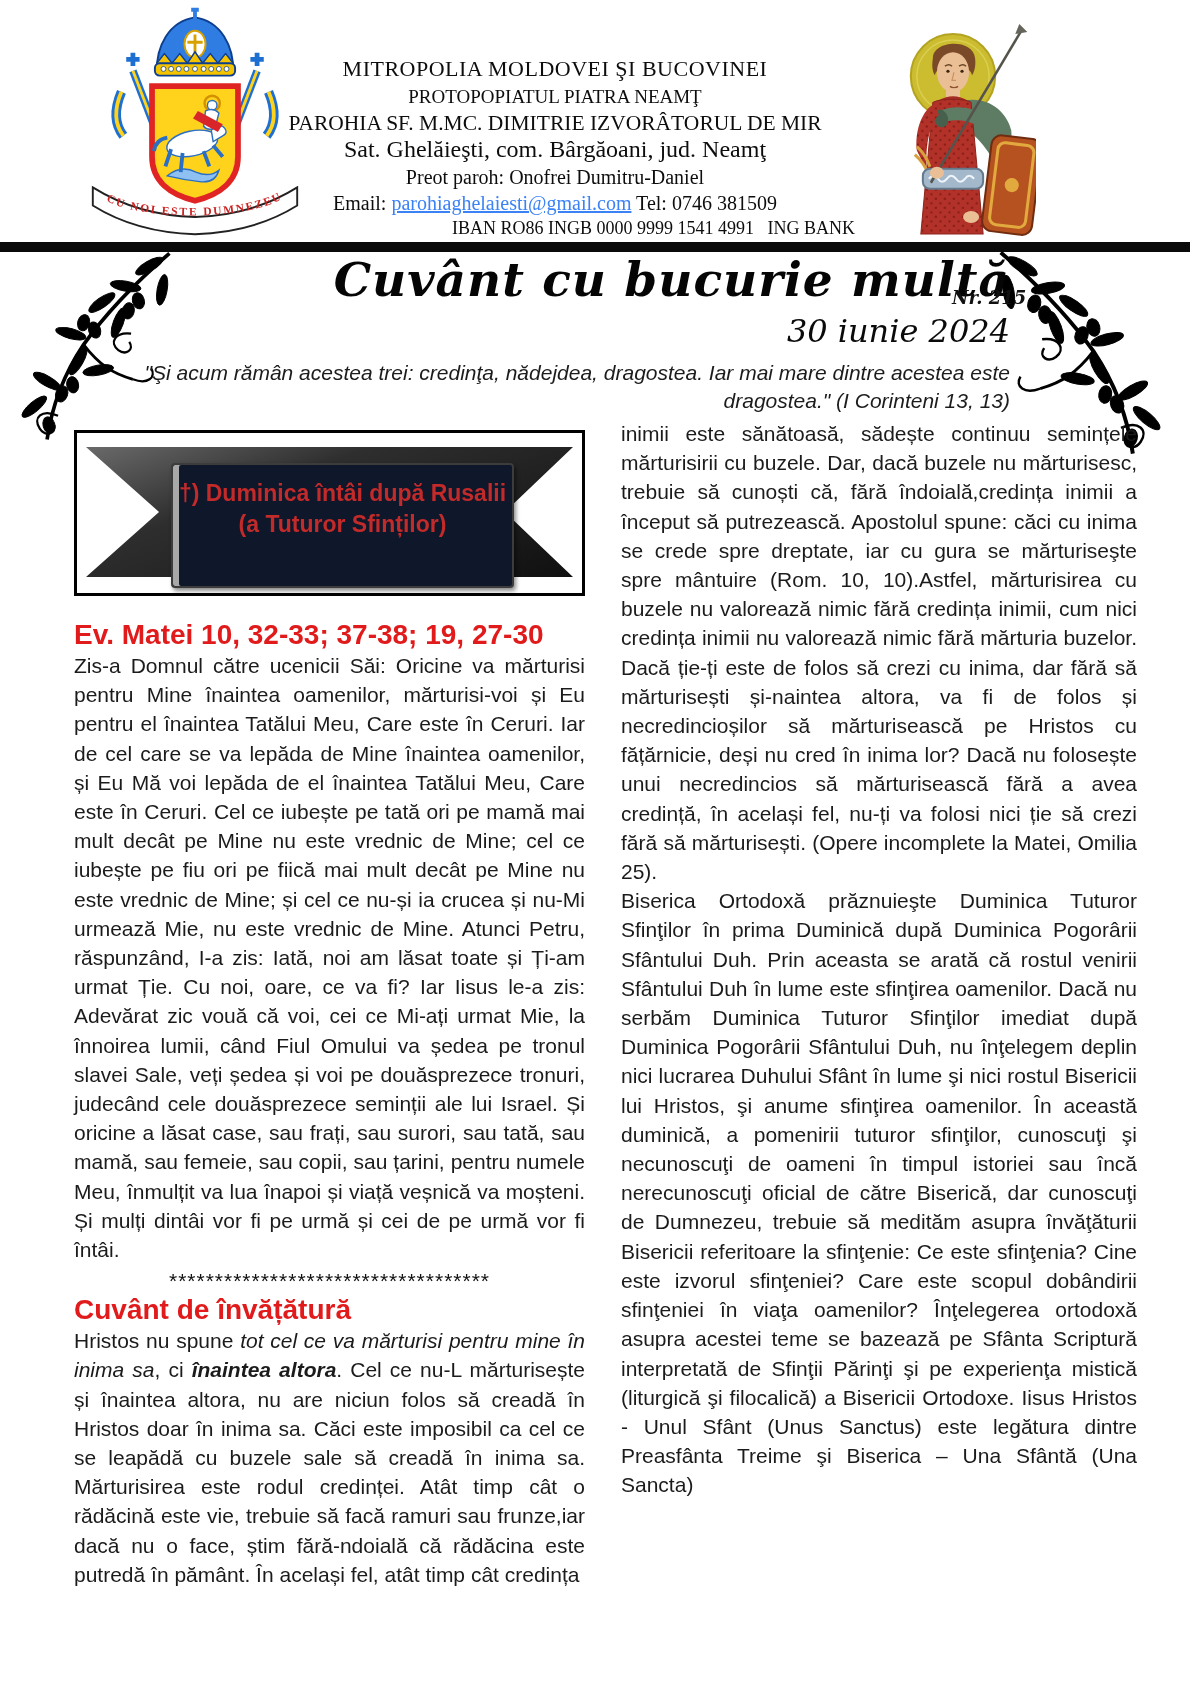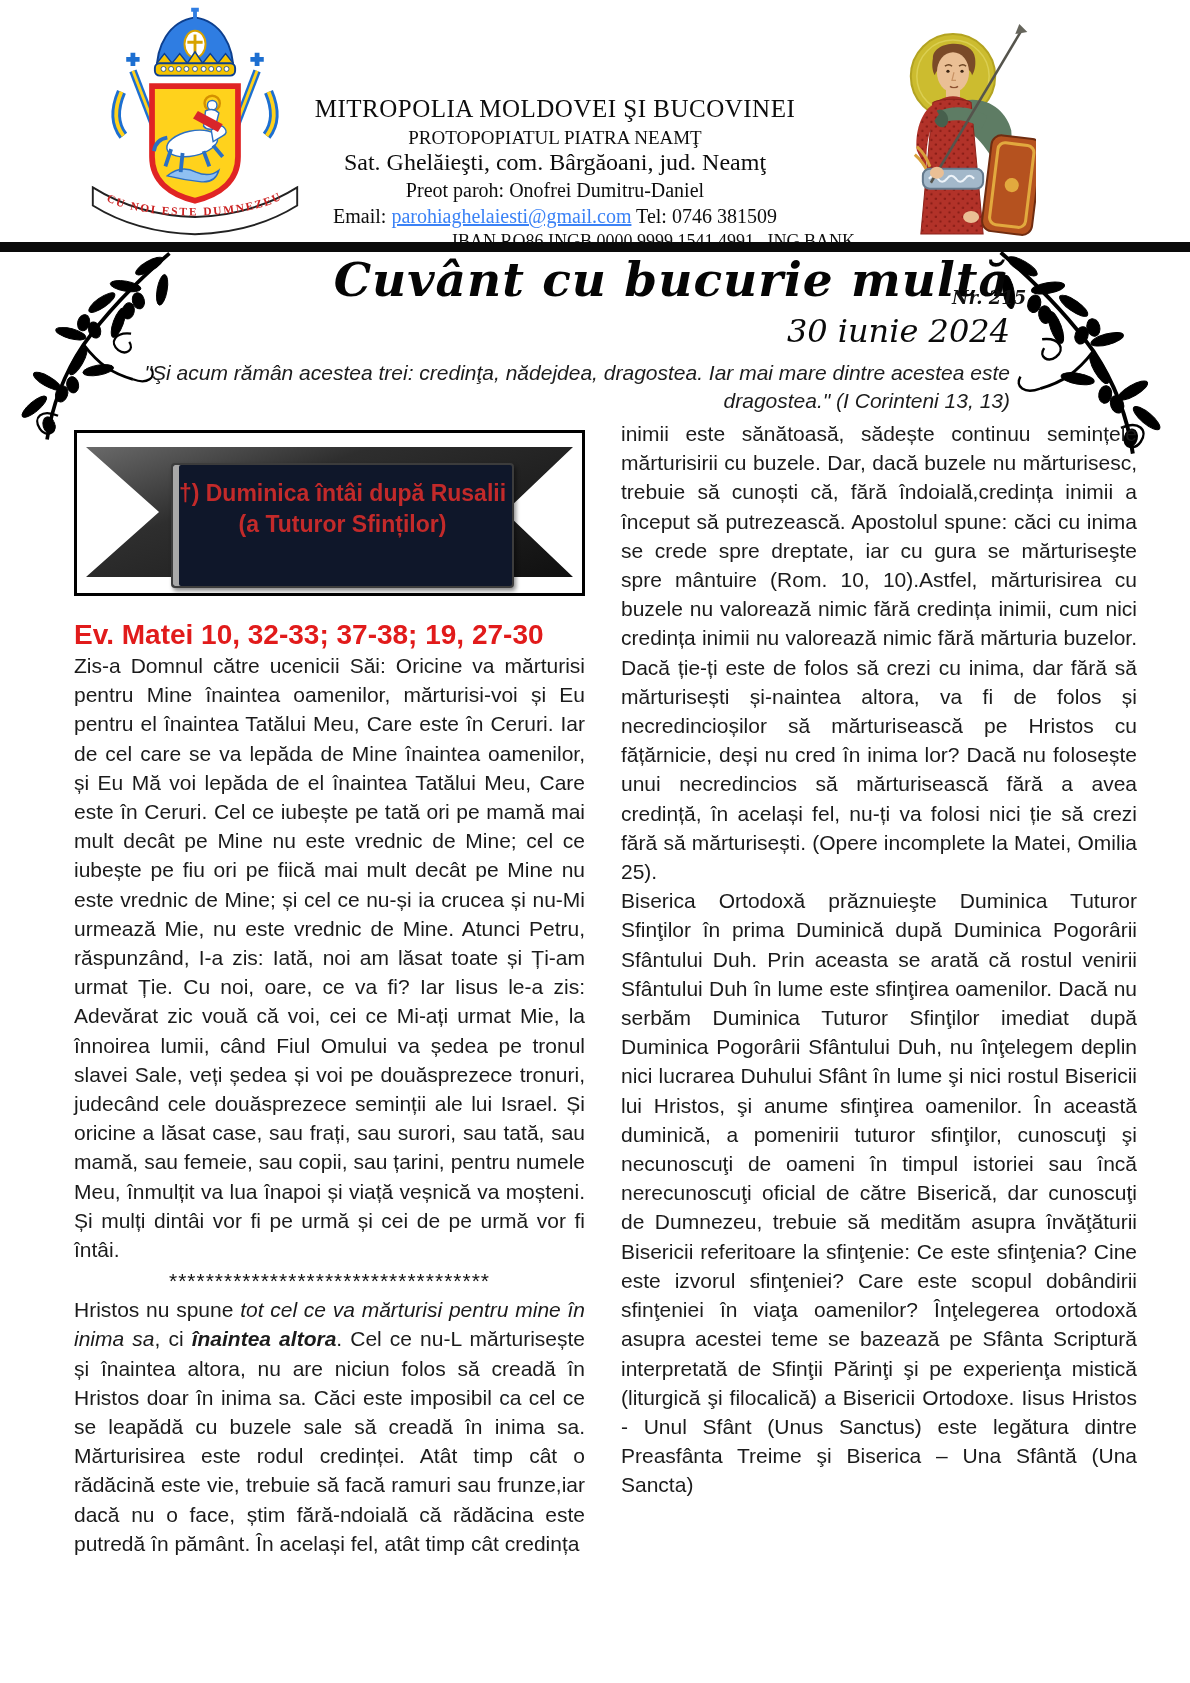--- a/index.html
+++ b/index.html
@@ -8,21 +8,21 @@
     margin:0 auto;overflow:hidden;
     font-family:"Liberation Sans",sans-serif;color:#161616;
   }
   
   .crest{position:absolute;left:70px;top:4px;width:250px;height:234px;}
   .saint{position:absolute;left:874px;top:20px;width:162px;height:216px;}
   .head-center{
     position:absolute;left:255px;top:56px;width:600px;text-align:center;
     font-family:"Liberation Serif",serif;color:#0d0d0d;
   }
-  .h-line1{font-size:25px;letter-spacing:.5px;margin-top:39px;}
+  .h-line1{font-size:22px;letter-spacing:.5px;}
   .h-line2{font-size:19px;margin-top:4px;}
   .h-line3{font-size:21.5px;margin-top:3px;}
   .h-line4{font-size:24px;margin-top:0;}
   .h-line5{font-size:20px;margin-top:3px;}
   .h-contact{font-size:20px;margin-top:3px;}
   .h-contact a{color:#3b82f6;text-decoration:underline;}
   .h-contact .tel{margin-left:0;}
   .h-iban{font-size:18px;margin-top:3px;white-space:pre;text-align:right;}
   .bar{position:absolute;left:0;top:242px;width:1190px;height:10px;background:#0a0a0a;}
   
@@ -171,20 +171,21 @@
     <path d="M54,158 q5,-6 9,0 q4,6 9,0 q4,-6 9,0 q4,6 9,0 q4,-6 9,0" stroke="#eef4fa" stroke-width="2" fill="none"></path>
     <line x1="56" y1="162" x2="147" y2="9" stroke="#55544c" stroke-width="2.5"></line>
     <polygon points="144,4 152,12 140,14" fill="#66655c"></polygon>
     <ellipse cx="62" cy="152" rx="7" ry="6" fill="#eabf95"></ellipse>
     <ellipse cx="96" cy="196" rx="8" ry="6" fill="#eabf95"></ellipse>
   </svg>
 
   <div class="head-center">
     <div class="h-line1">MITROPOLIA MOLDOVEI ŞI BUCOVINEI</div>
     <div class="h-line2">PROTOPOPIATUL PIATRA NEAMŢ</div>
+    <div class="h-line3">PAROHIA SF. M.MC. DIMITRIE IZVORÂTORUL DE MIR</div>
     <div class="h-line4">Sat. Ghelăieşti, com. Bârgăoani, jud. Neamţ</div>
     <div class="h-line5">Preot paroh: Onofrei Dumitru-Daniel</div>
     <div class="h-contact">
       <span>Email:</span>
       <a href="#">parohiaghelaiesti@gmail.com</a>
       <span class="tel">Tel: 0746 381509</span>
     </div>
     <div class="h-iban">IBAN RO86 INGB 0000 9999 1541 4991   ING BANK</div>
   </div>
 
@@ -259,20 +260,21 @@
       <div class="scroll-panel">
         <div class="scroll-text">
           <div>†) Duminica întâi după Rusalii</div>
           <div>(a Tuturor Sfinților)</div>
         </div>
       </div>
     </div>
     <div class="red-head">Ev. Matei 10, 32-33; 37-38; 19, 27-30</div>
     <p class="body-text">Zis-a Domnul către ucenicii Săi: Oricine va mărturisi pentru Mine înaintea oamenilor, mărturisi-voi și Eu pentru el înaintea Tatălui Meu, Care este în Ceruri. Iar de cel care se va lepăda de Mine înaintea oamenilor, și Eu Mă voi lepăda de el înaintea Tatălui Meu, Care este în Ceruri. Cel ce iubește pe tată ori pe mamă mai mult decât pe Mine nu este vrednic de Mine; cel ce iubește pe fiu ori pe fiică mai mult decât pe Mine nu este vrednic de Mine; și cel ce nu-și ia crucea și nu-Mi urmează Mie, nu este vrednic de Mine. Atunci Petru, răspunzând, I-a zis: Iată, noi am lăsat toate și Ți-am urmat Ție. Cu noi, oare, ce va fi? Iar Iisus le-a zis: Adevărat zic vouă că voi, cei ce Mi-ați urmat Mie, la înnoirea lumii, când Fiul Omului va ședea pe tronul slavei Sale, veți ședea și voi pe douăsprezece tronuri, judecând cele douăsprezece seminții ale lui Israel. Și oricine a lăsat case, sau frați, sau surori, sau tată, sau mamă, sau femeie, sau copii, sau țarini, pentru numele Meu, înmulțit va lua înapoi și viață veșnică va moșteni. Și mulți dintâi vor fi pe urmă și cei de pe urmă vor fi întâi.</p>
     <div class="separator">***********************************</div>
+    <div class="red-head teach-head">Cuvânt de învățătură</div>
     <p class="body-text"><span>Hristos nu spune </span><span class="it">tot cel ce va mărturisi pentru mine în inima sa</span><span>, ci </span><span class="bit">înaintea altora</span><span>. Cel ce nu-L mărturisește și înaintea altora, nu are niciun folos să creadă în Hristos doar în inima sa. Căci este imposibil ca cel ce se leapădă cu buzele sale să creadă în inima sa. Mărturisirea este rodul credinței. Atât timp cât o rădăcină este vie, trebuie să facă ramuri sau frunze,iar dacă nu o face, știm fără-ndoială că rădăcina este putredă în pământ. În același fel, atât timp cât credința</span></p>
   </div>
 
   <div class="col-right">
     <p class="body-text">inimii este sănătoasă, sădește continuu semințele mărturisirii cu buzele. Dar, dacă buzele nu mărturisesc, trebuie să cunoști că, fără îndoială,credința inimii a început să putrezească. Apostolul spune: căci cu inima se crede spre dreptate, iar cu gura se mărturiseşte spre mântuire (Rom. 10, 10).Astfel, mărturisirea cu buzele nu valorează nimic fără credința inimii, cum nici credința inimii nu valorează nimic fără mărturia buzelor. Dacă ție-ți este de folos să crezi cu inima, dar fără să mărturisești și-naintea altora, va fi de folos și necredincioșilor să mărturisească pe Hristos cu fățărnicie, deși nu cred în inima lor? Dacă nu folosește unui necredincios să mărturisească fără a avea credință, în același fel, nu-ți va folosi nici ție să crezi fără să mărturisești. (Opere incomplete la Matei, Omilia 25).</p>
     <p class="body-text">Biserica Ortodoxă prăznuieşte Duminica Tuturor Sfinţilor în prima Duminică după Duminica Pogorârii Sfântului Duh. Prin aceasta se arată că rostul venirii Sfântului Duh în lume este sfinţirea oamenilor. Dacă nu serbăm Duminica Tuturor Sfinţilor imediat după Duminica Pogorârii Sfântului Duh, nu înţelegem deplin nici lucrarea Duhului Sfânt în lume şi nici rostul Bisericii lui Hristos, şi anume sfinţirea oamenilor. În această duminică, a pomenirii tuturor sfinţilor, cunoscuţi şi necunoscuţi de oameni în timpul istoriei sau încă nerecunoscuţi oficial de către Biserică, dar cunoscuţi de Dumnezeu, trebuie să medităm asupra învăţăturii Bisericii referitoare la sfinţenie: Ce este sfinţenia? Cine este izvorul sfinţeniei? Care este scopul dobândirii sfinţeniei în viaţa oamenilor? Înţelegerea ortodoxă asupra acestei teme se bazează pe Sfânta Scriptură interpretată de Sfinţii Părinţi şi pe experienţa mistică (liturgică şi filocalică) a Bisericii Ortodoxe. Iisus Hristos - Unul Sfânt (Unus Sanctus) este legătura dintre Preasfânta Treime şi Biserica – Una Sfântă (Una Sancta)</p>
   </div>
 
 </div>
 

